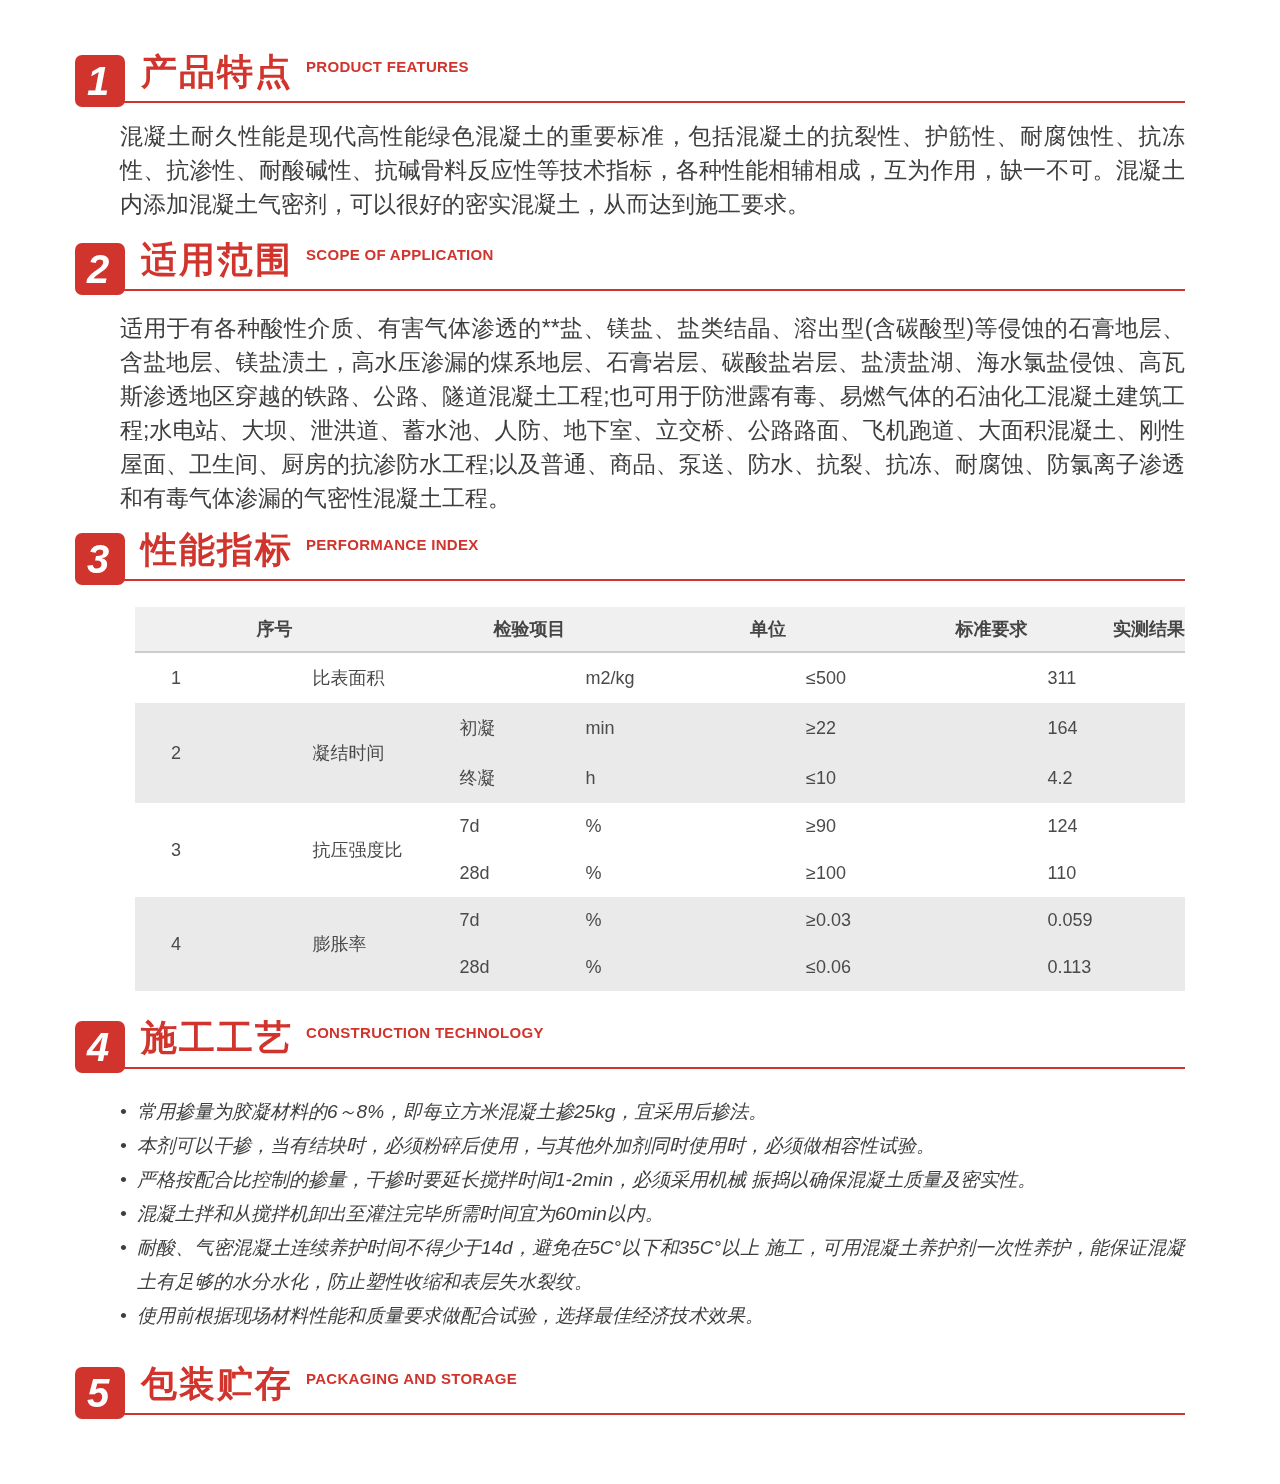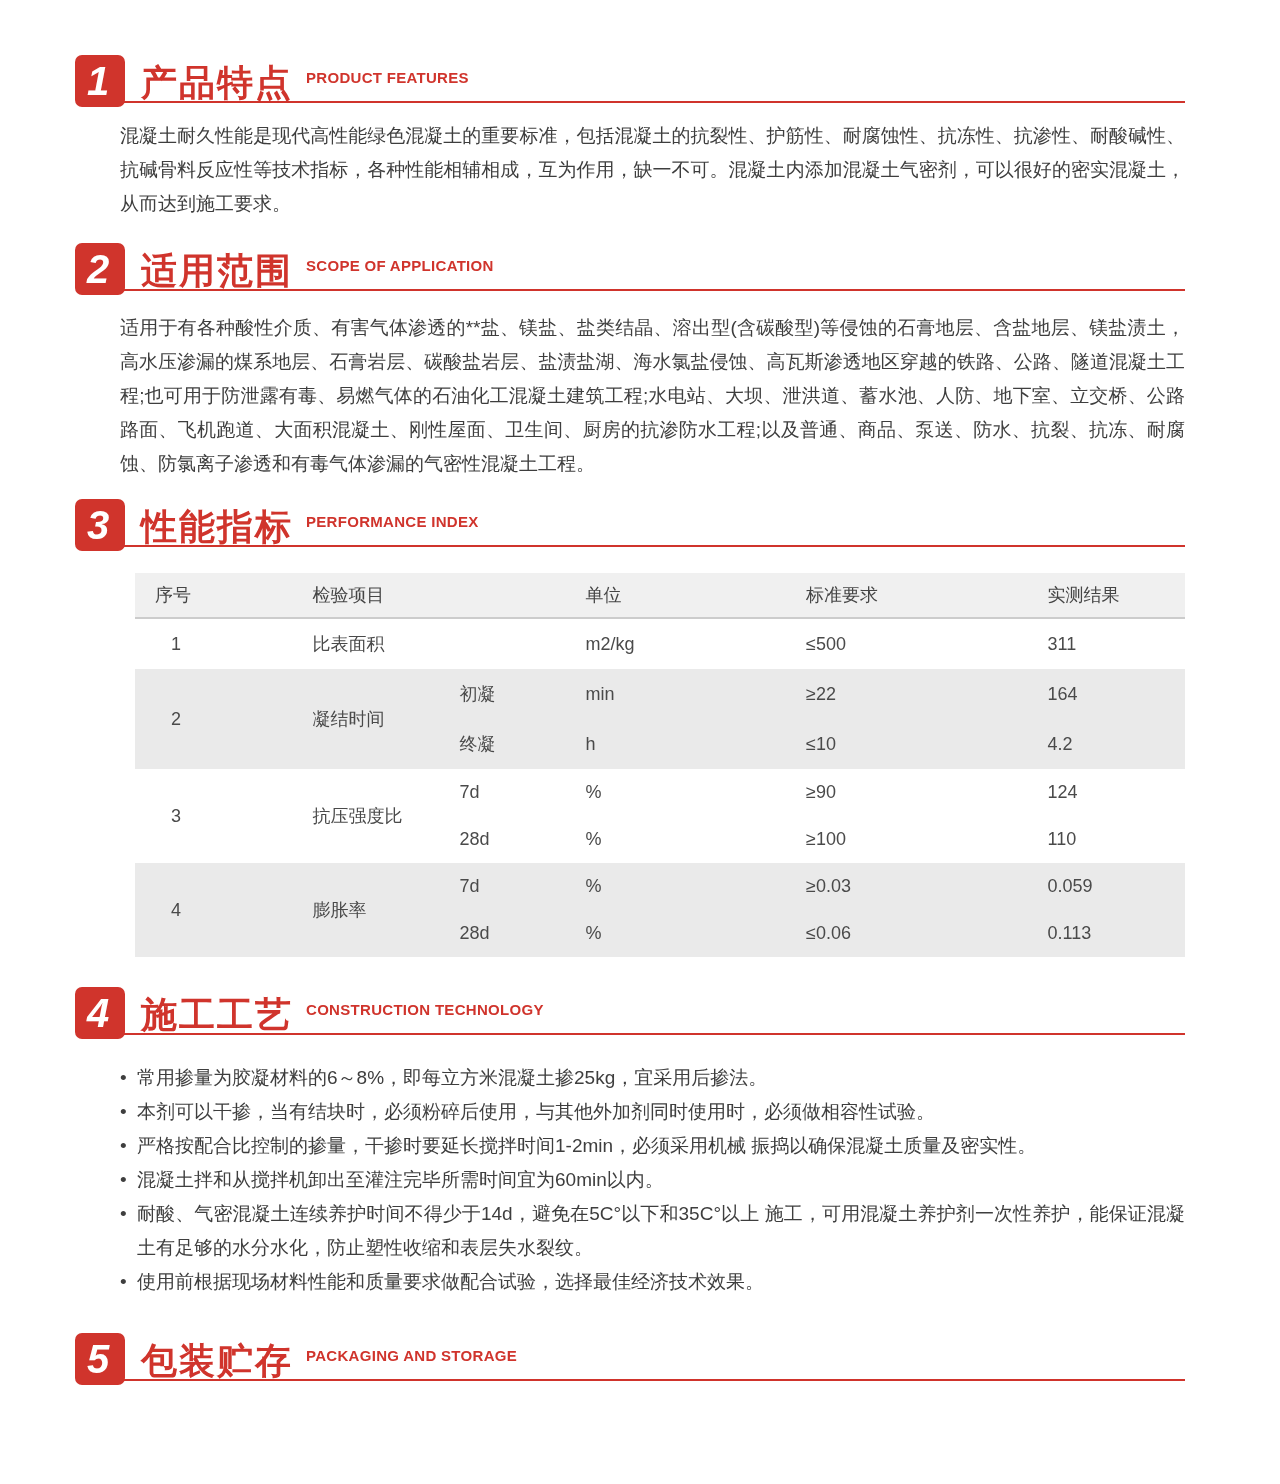--- a/index.html
+++ b/index.html
@@ -37,43 +37,43 @@
     font-weight: bold;
     font-size: 40px;
     display: flex; align-items: center; justify-content: center;
     padding-right: 4px;
   }
   .rule {
     position: absolute; left: 2px; right: 0; top: 46px;
     height: 2px; background: var(--accent);
   }
   .titles {
-    position: absolute; left: 66px; bottom: 6px;
+    position: absolute; left: 66px; bottom: 17px;
     display: flex; align-items: flex-end; gap: 13px; white-space: nowrap;
   }
   .title-zh {
     color: var(--accent);
     font-size: 36px; font-weight: bold; line-height: 1;
     letter-spacing: 2px;
   }
   .title-en {
     color: var(--accent);
     font-size: 15px; font-weight: bold; line-height: 1;
     padding-bottom: 16px; letter-spacing: 0.3px;
   }
 
   
   .para {
     margin: 12px 0 0 45px;
-    font-size: 19px;
+    font-size: 23px;
     line-height: 34px;
     text-align: justify;
     color: var(--text);
   }
-  .bullets { margin: 22px 0 0 45px; list-style: none; }
+  .bullets { margin: 22px 0 0 45px; list-style: none; font-style: italic; }
   .bullets li {
     position: relative;
     padding-left: 17px;
     font-size: 19px;
     line-height: 34px;
     text-align: justify;
     color: var(--text);
   }
   .bullets li::before {
     content: "\2022";
@@ -86,22 +86,22 @@
     width: 1050px;
     margin: 22px 0 0 60px;
     border-collapse: collapse;
     font-size: 18px;
     color: #4a4a4a;
     table-layout: fixed;
   }
   .ptable th {
     background: var(--thead-bg);
     border-bottom: 2px solid var(--thead-line);
-    font-weight: normal;
-    text-align: left;
+    font-weight: bold;
+    text-align: right;
     padding: 10px 0 10px 20px;
     color: #454545;
   }
   .ptable td {
     padding: 13px 0 13px 20px;
     vertical-align: middle;
     text-align: left;
   }
   .ptable .cnum { padding-left: 36px; }
   .ptable tr.r-gray td { background: var(--stripe); }

